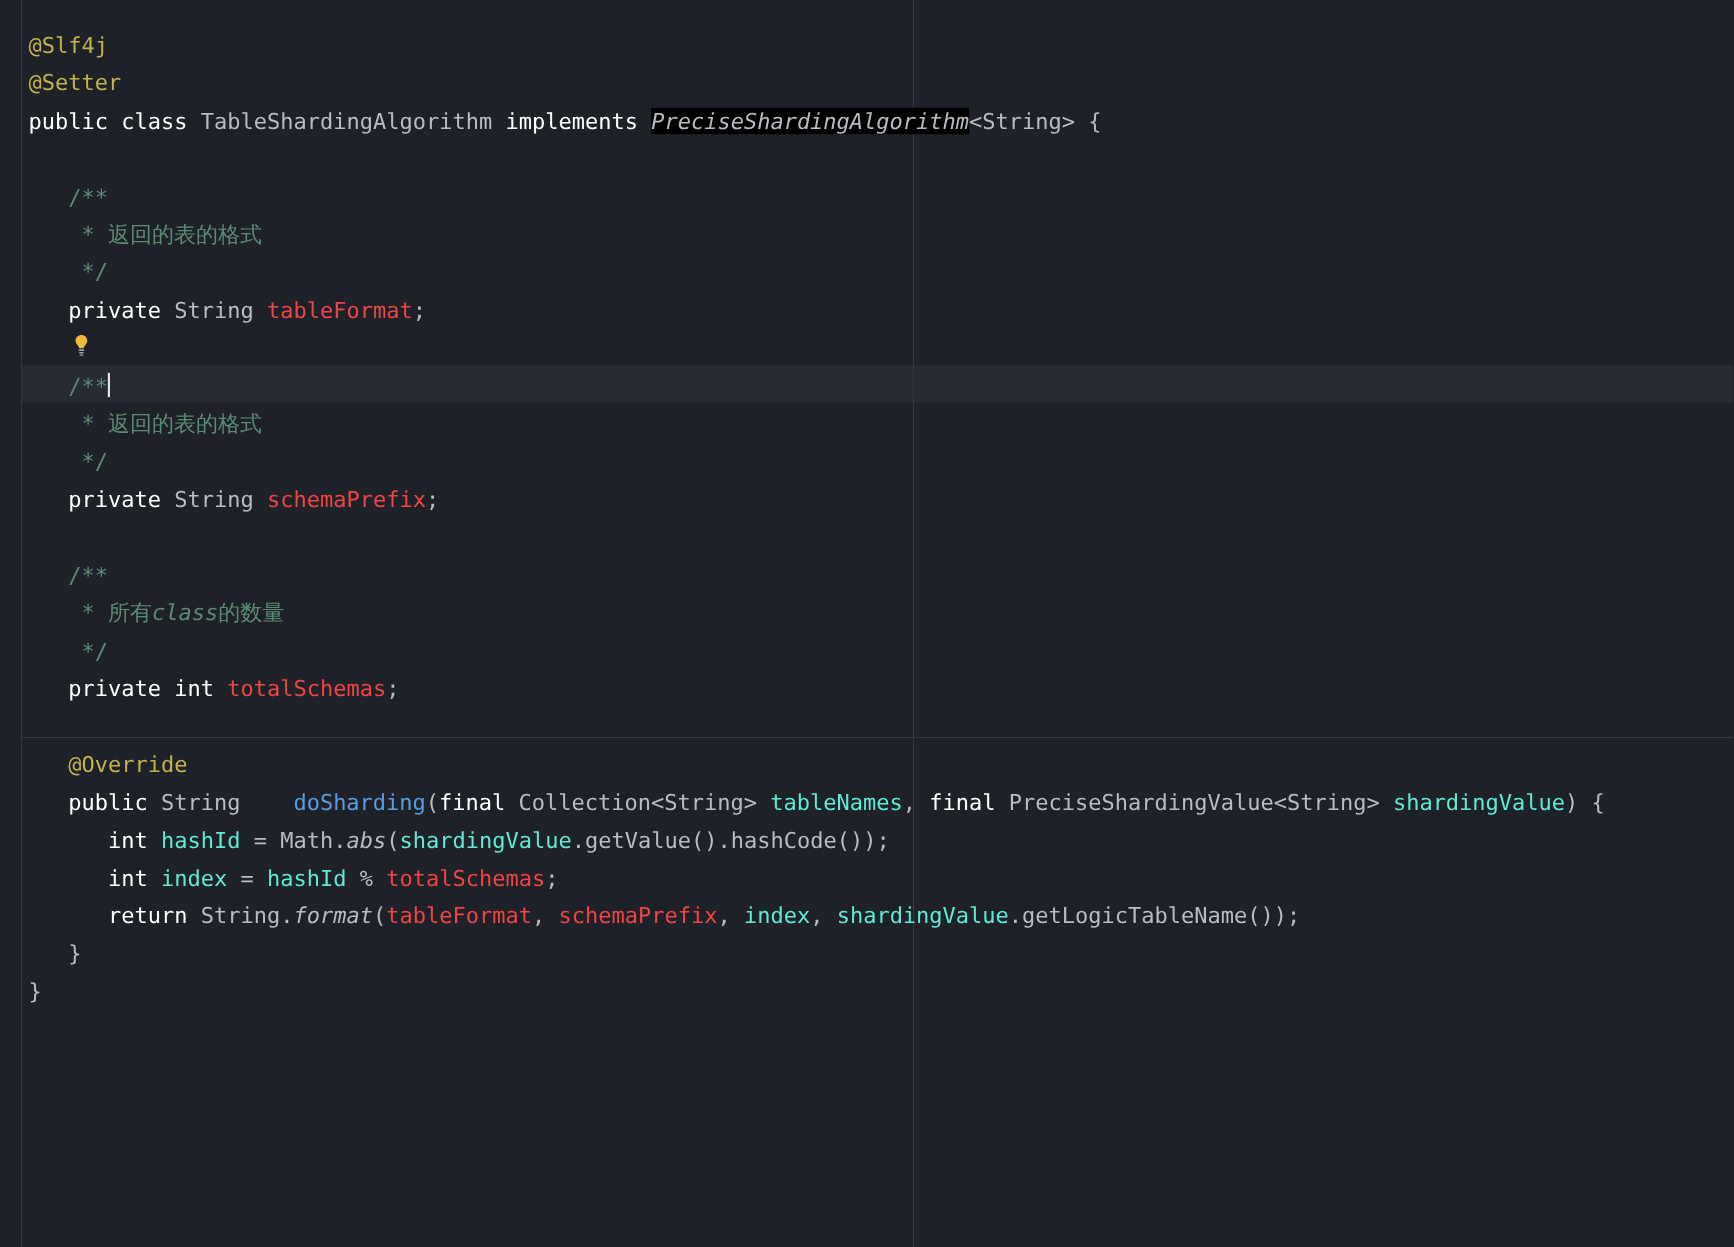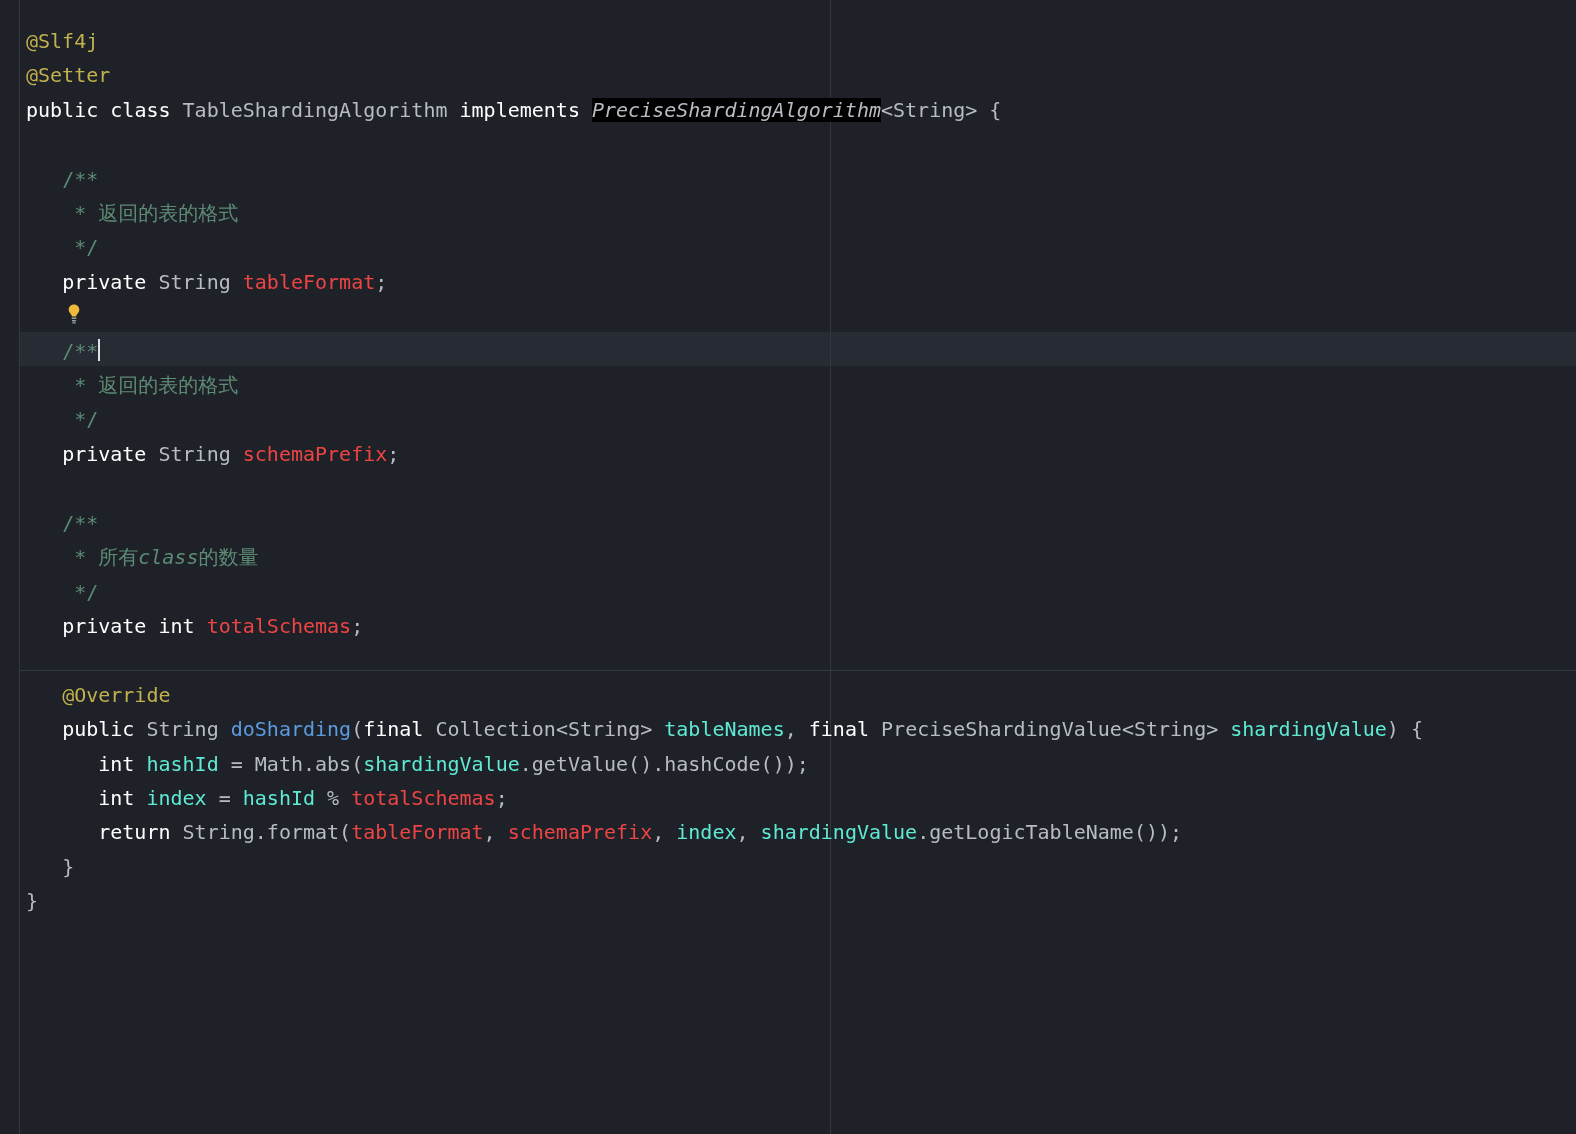--- a/index.html
+++ b/index.html
@@ -77,23 +77,23 @@
     background: #33373e;
     z-index: 2;
   }
 
   
   .tok-ann    { color: #c2b24e; }     
   .tok-kw     { color: #ffffff; }     
   .tok-type   { color: #b8bcc2; }     
   .tok-ident  { color: #5eead4; }
   .tok-field  { color: #ef4444; }     
-  .tok-meth   { color: #5c9be0; }     
+  .tok-meth   { color: #5c9be0; margin-left: 36px; }     
   .tok-call   { color: #b8bcc2; }
-  .tok-callit { color: #b8bcc2; }  
+  .tok-callit { color: #b8bcc2; font-style: italic; }  
   .tok-comment{ color: #5d8a74; }
   .tok-commentit{ color:#5d8a74; font-style: italic; }
   .tok-punc   { color: #b8bcc2; }
   .hl-type    { background: #000000; color: #b8bcc2; font-style: italic; }
   .caret {
     display: inline-block;
     width: 2px;
     height: 22px;
     background: #dfe2e6;
     vertical-align: -3px;

